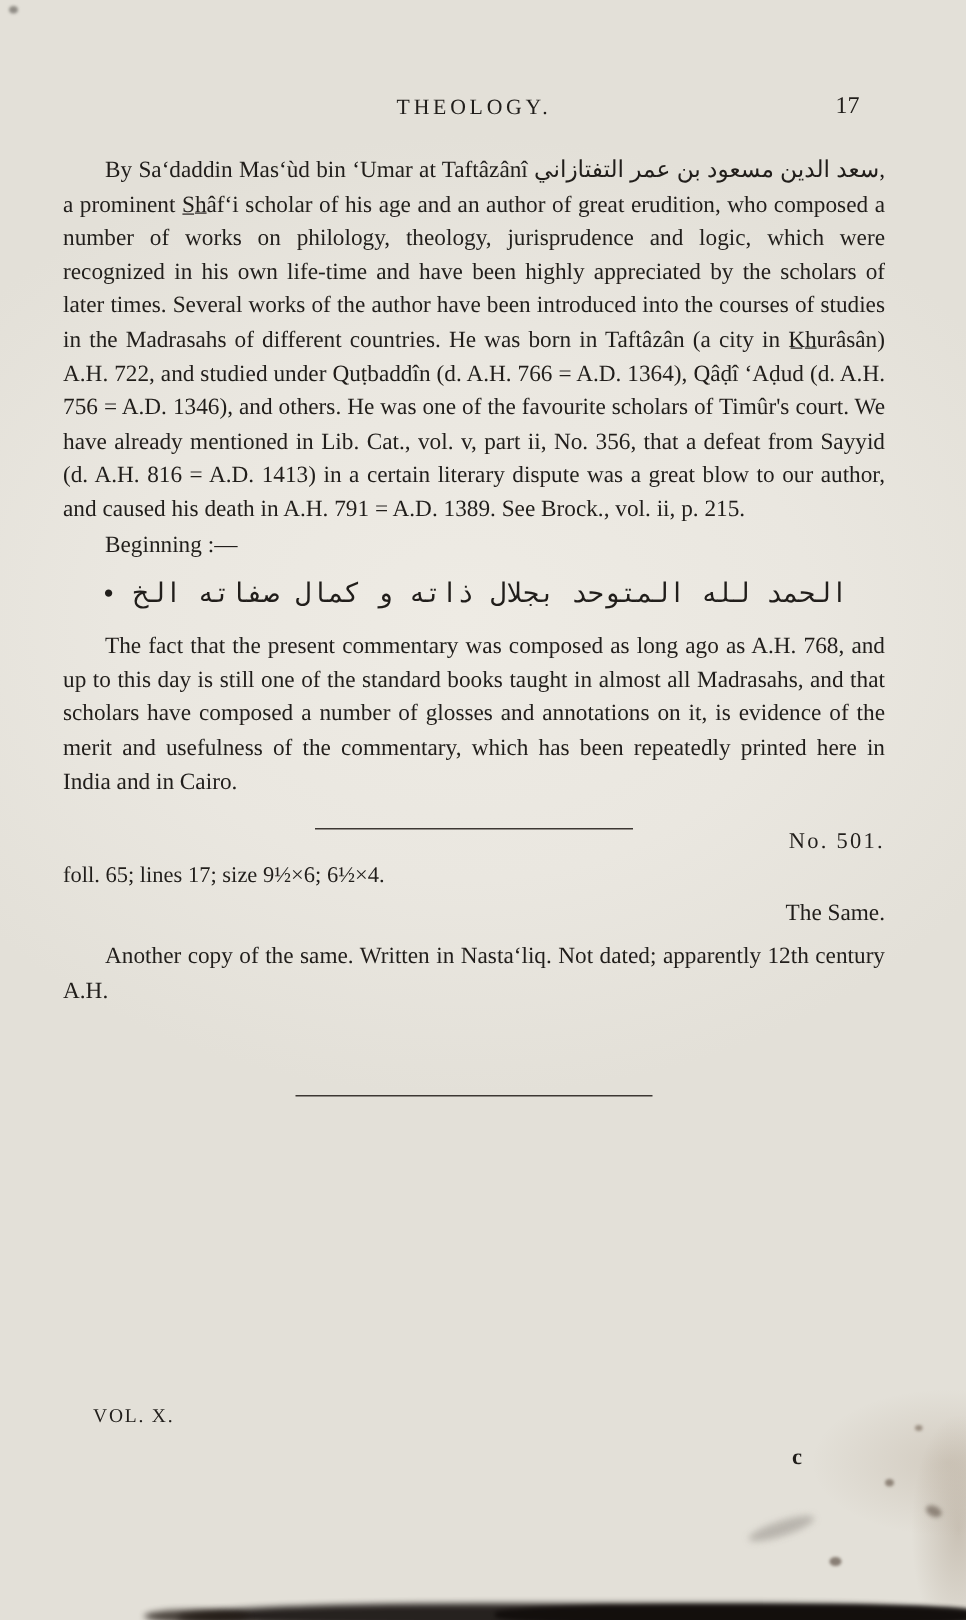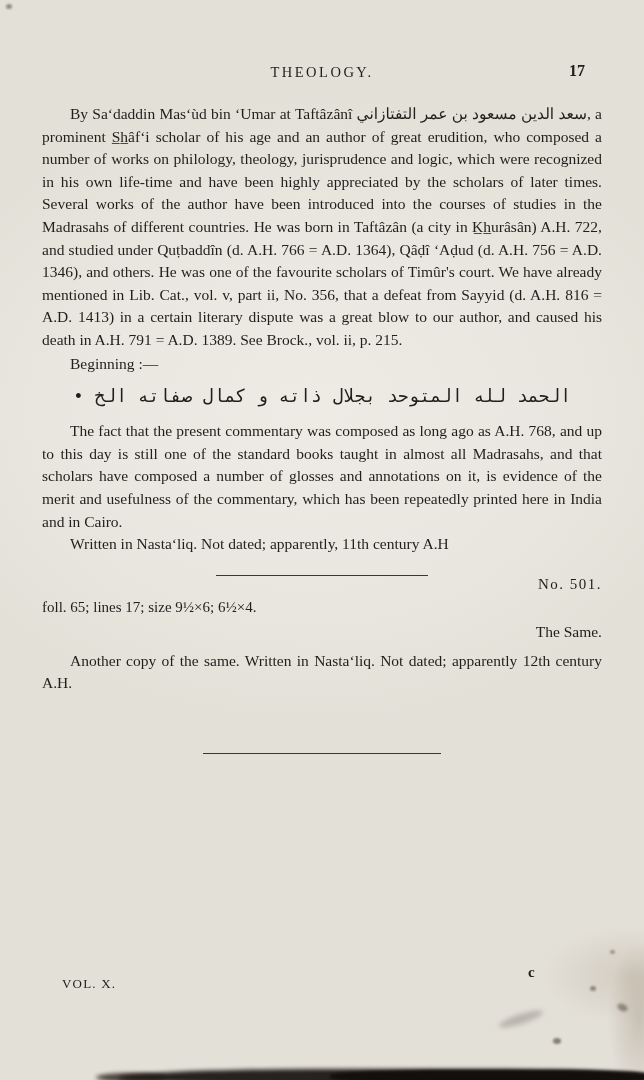--- a/index.html
+++ b/index.html
@@ -7,43 +7,43 @@
   body {
     position:relative;
     overflow:hidden;
     font-family:"Liberation Serif","DejaVu Serif",serif;
     color:#211e1b;
     background:
       radial-gradient(ellipse 130px 70px at 632px 975px, rgba(125,98,70,.16), transparent 70%),
       radial-gradient(ellipse 45px 110px at 639px 1020px, rgba(110,85,58,.22), transparent 70%),
       radial-gradient(ellipse 420px 320px at 48% 38%, #eeebe4 0%, #eae7e0 55%, #e3e0d8 100%);
   }
-  .page { position:relative; padding:64px 42px 0 42px; }
+  .page { position:relative; padding:64px 54px 0 42px; }
 
   .running-head { position:relative; text-align:center; font-size:14.5px;
                   letter-spacing:2.5px; margin-bottom:22px; }
-  .page-num { position:absolute; right:17px; top:-2px; font-weight:700;
+  .page-num { position:absolute; right:17px; top:-2px; font-weight:400;
               font-size:16px; letter-spacing:0; }
 
   p { font-size:15.5px; line-height:22.6px; text-align:justify; }
   .indent { text-indent:28px; }
   .beginning { margin-top:1px; }
 
   .arabic { direction:rtl; text-align:center; font-family:Liberation Mono, monospace;
             font-size:18px; line-height:30px; margin:7px 0 8px 0; }
 
   .rule { border:none; border-top:1.6px solid #3c3733; width:212px; margin:19px auto 0 auto; }
   .rule-2 { width:238px; margin-top:58px; }
 
   .entry-head { text-align:right; font-size:15px; letter-spacing:1.5px; }
   .entry-collation { text-align:left; margin-top:6px; font-size:15px; }
   .entry-title { text-align:right; margin-top:7px; font-size:15.5px; }
   .entry-body { margin-top:9px; }
 
-  .footer-vol { position:absolute; left:62px; top:976px; font-size:13px; letter-spacing:1.2px; }
+  .footer-vol { position:absolute; left:62px; top:936px; font-size:13px; letter-spacing:1.2px; }
   .footer-sig { position:absolute; left:528px; top:964px; font-size:15px; font-weight:700; }
 
   
   .stain { position:absolute; pointer-events:none; }
   .smudge-bottom-main { left:118px; right:-6px; bottom:-5px; height:16px;
       background:#171210; border-radius:45% 35% 30% 55% / 70% 55% 45% 50%;
       filter:blur(2px); opacity:.92; }
   .smudge-bottom-left { left:96px; bottom:-2px; width:70px; height:9px;
       background:#241c16; border-radius:50%; filter:blur(2px); opacity:.8; }
   .smudge-bottom-right { left:330px; right:-4px; bottom:-3px; height:13px;
@@ -74,21 +74,20 @@
 
   <p class="indent">By Saʻdaddin Masʻùd bin ʻUmar at Taftâzânî سعد الدين مسعود بن عمر التفتازاني, a prominent S̲h̲âfʻi scholar of his age and an author of great erudition, who composed a number of works on philology, theology, jurisprudence and logic, which were recognized in his own life-time and have been highly appreciated by the scholars of later times. Several works of the author have been introduced into the courses of studies in the Madrasahs of different countries. He was born in Taftâzân (a city in K̲h̲urâsân) A.H. 722, and studied under Quṭbaddîn (d. A.H. 766 = A.D. 1364), Qâḍî ʻAḍud (d. A.H. 756 = A.D. 1346), and others. He was one of the favourite scholars of Timûr's court. We have already mentioned in Lib. Cat., vol. v, part ii, No. 356, that a defeat from Sayyid (d. A.H. 816 = A.D. 1413) in a certain literary dispute was a great blow to our author, and caused his death in A.H. 791 = A.D. 1389. See Brock., vol. ii, p. 215.</p>
 
   <p class="indent beginning">Beginning :—</p>
 
   <p class="arabic" dir="rtl">الحمد لله المتوحد بجلال ذاته و كمال صفاته الخ •</p>
 
   <p class="indent">The fact that the present commentary was composed as long ago as A.H. 768, and up to this day is still one of the standard books taught in almost all Madrasahs, and that scholars have composed a number of glosses and annotations on it, is evidence of the merit and usefulness of the commentary, which has been repeatedly printed here in India and in Cairo.</p>
 
 
-  <p class="indent">Written in Nastaʻliq. Not dated; apparently, 11th century A.H</p>
 
   <hr class="rule">
 
   <div class="entry-head">No. 501.</div>
 
   <div class="entry-collation">foll. 65; lines 17; size 9½×6; 6½×4.</div>
 
   <div class="entry-title">The Same.</div>
 
   <p class="indent entry-body">Another copy of the same. Written in Nastaʻliq. Not dated; apparently 12th century A.H.</p>

